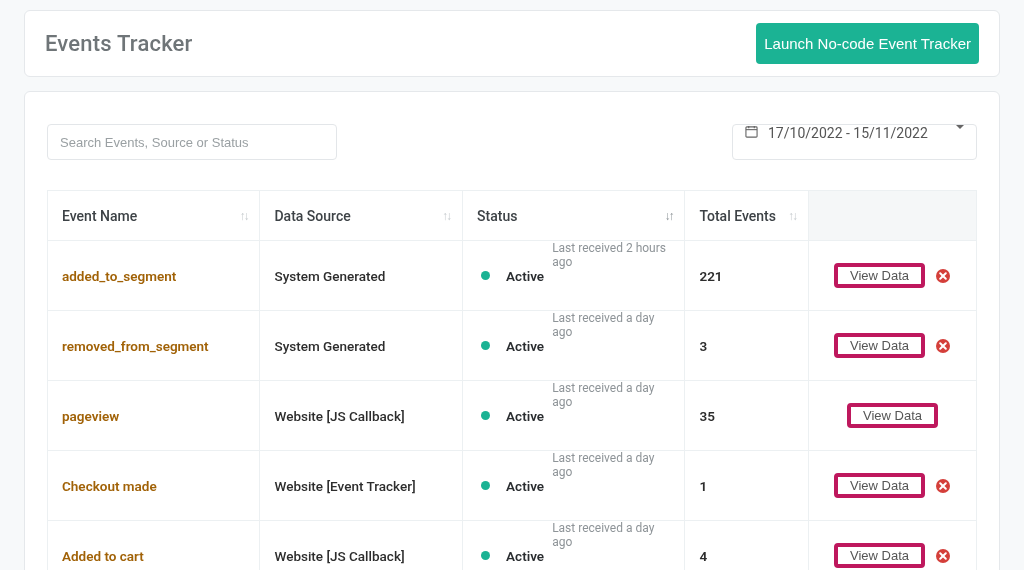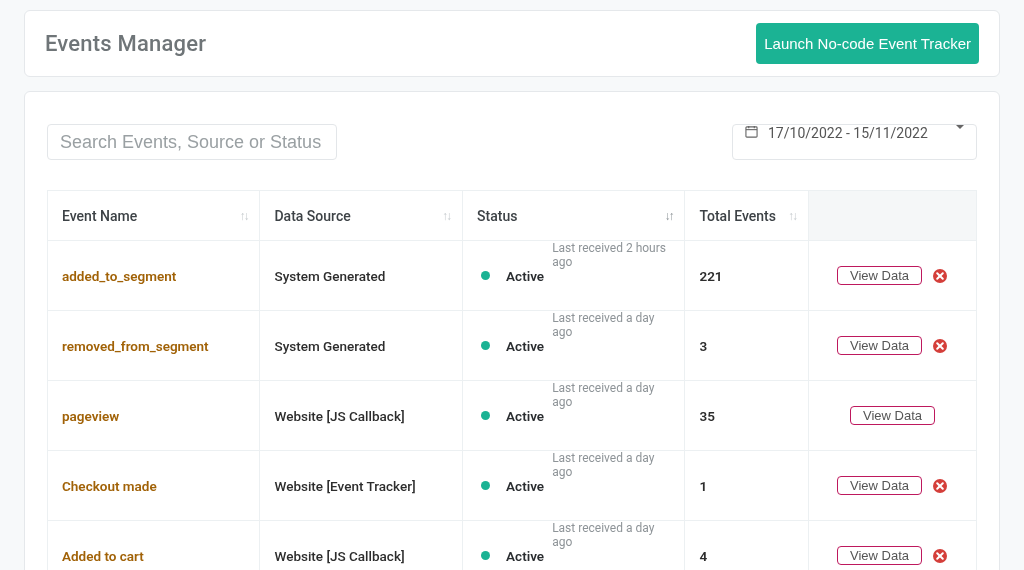--- a/index.html
+++ b/index.html
@@ -46,21 +46,21 @@
     align-items: center;
     justify-content: space-between;
     margin-bottom: 30px;
   }
   .search-input {
     width: 290px;
     height: 36px;
     border: 1px solid #e3e6e9;
     border-radius: 4px;
     padding: 0 12px;
-    font-size: 18px;
+    font-size: 13px;
     color: #888;
   }
   .search-input::placeholder { color: #9aa0a3; }
   .date-picker {
     width: 245px;
     height: 36px;
     border: 1px solid #e3e6e9;
     border-radius: 4px;
     padding: 0 12px;
     display: flex;
@@ -121,21 +121,21 @@
   .status-dot {
     width: 9px; height: 9px; border-radius: 50%; background: #1bb394; display: inline-block;
   }
   .status-text { font-weight: 600; color: #2a2d30; font-size: 13.5px;}
   .status-sub { font-size: 12px; color: #8e9498; padding-left: 4px; }
   .actions-cell {
     display: flex; align-items: center; justify-content: center; gap: 10px; height: 100%;
   }
   .view-btn {
     background: #fff;
-    border: 1px solid #be185d;
+    border: 4px solid #be185d;
     border-radius: 4px;
     padding: 1px 12px;
     font-size: 13px;
     color: #555;
     cursor: pointer;
   }
   .delete-icon {
     width: 16px; height: 16px;
     display: inline-flex; align-items: center; justify-content: center;
     cursor: pointer;
@@ -146,21 +146,21 @@
   .col-total  { width: 12.5%; }
   .col-actions{ width: 17%; }
   .event-name { font-weight: 600; color: #a16207; text-align: center; }
   .data-source { font-weight: 500; margin-top: 8px; }
   .total-val { font-weight: 600; }
 </style>
 </head>
 <body>
 
 <div class="header-card">
-  <div class="page-title">Events Manager</div>
+  <div class="page-title">Events Tracker</div>
   <button class="primary-btn">Launch No-code Event Tracker</button>
 </div>
 
 <div class="content-card">
 
   <div class="filters-row">
     <input class="search-input" type="text" placeholder="Search Events, Source or Status" style="">
     <div class="date-picker">
       <span class="calendar-icon">
         <svg viewBox="0 0 14 14" width="13" height="13" fill="#666">

